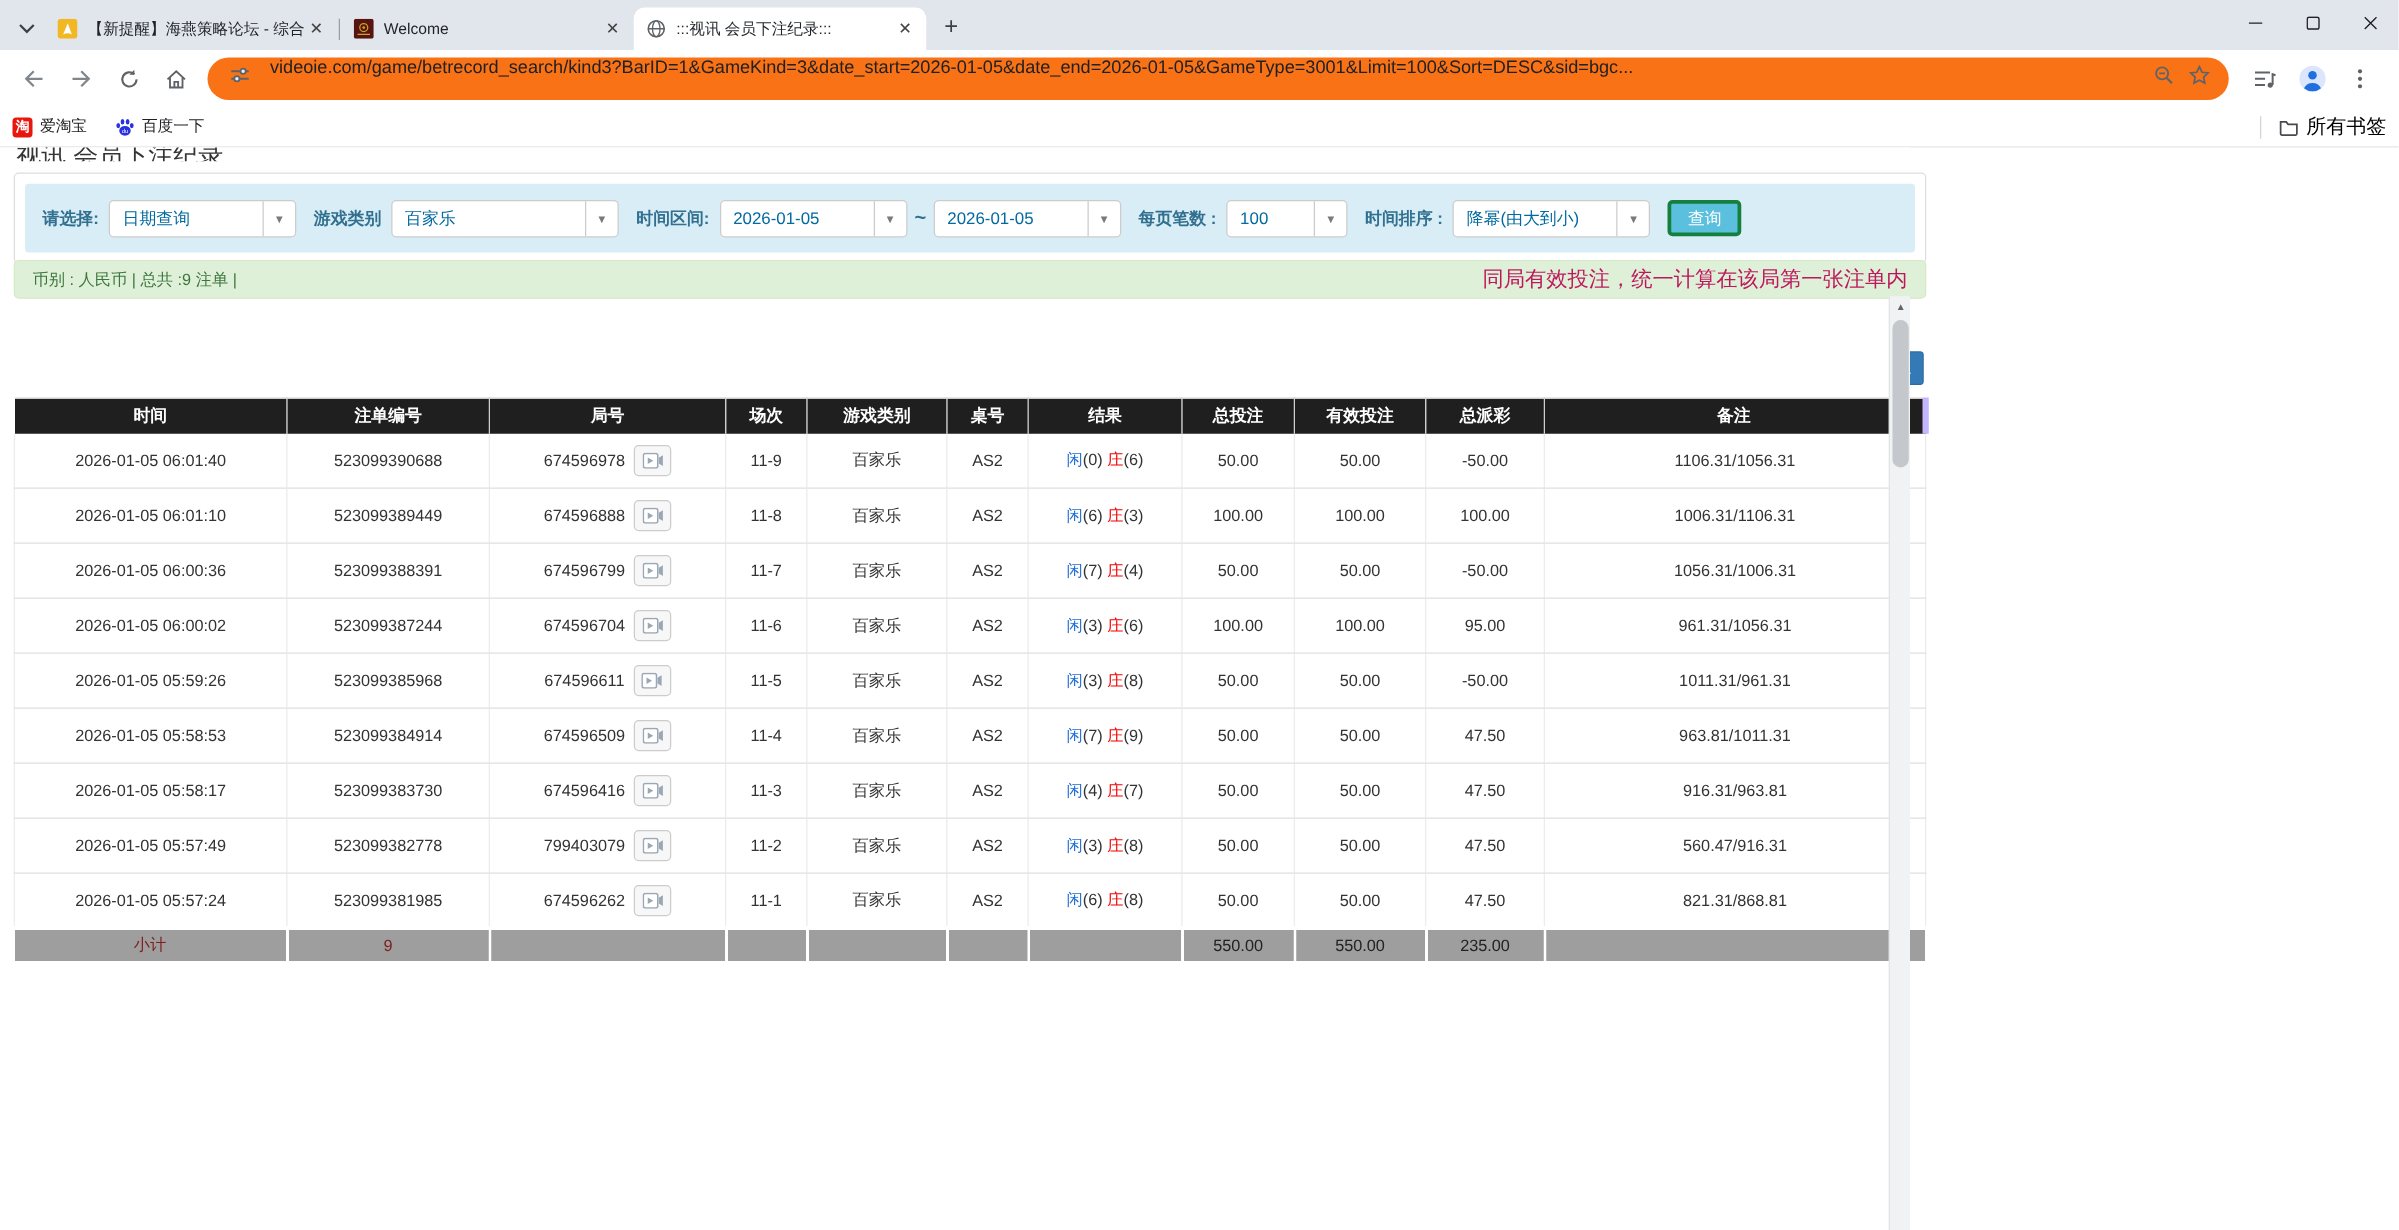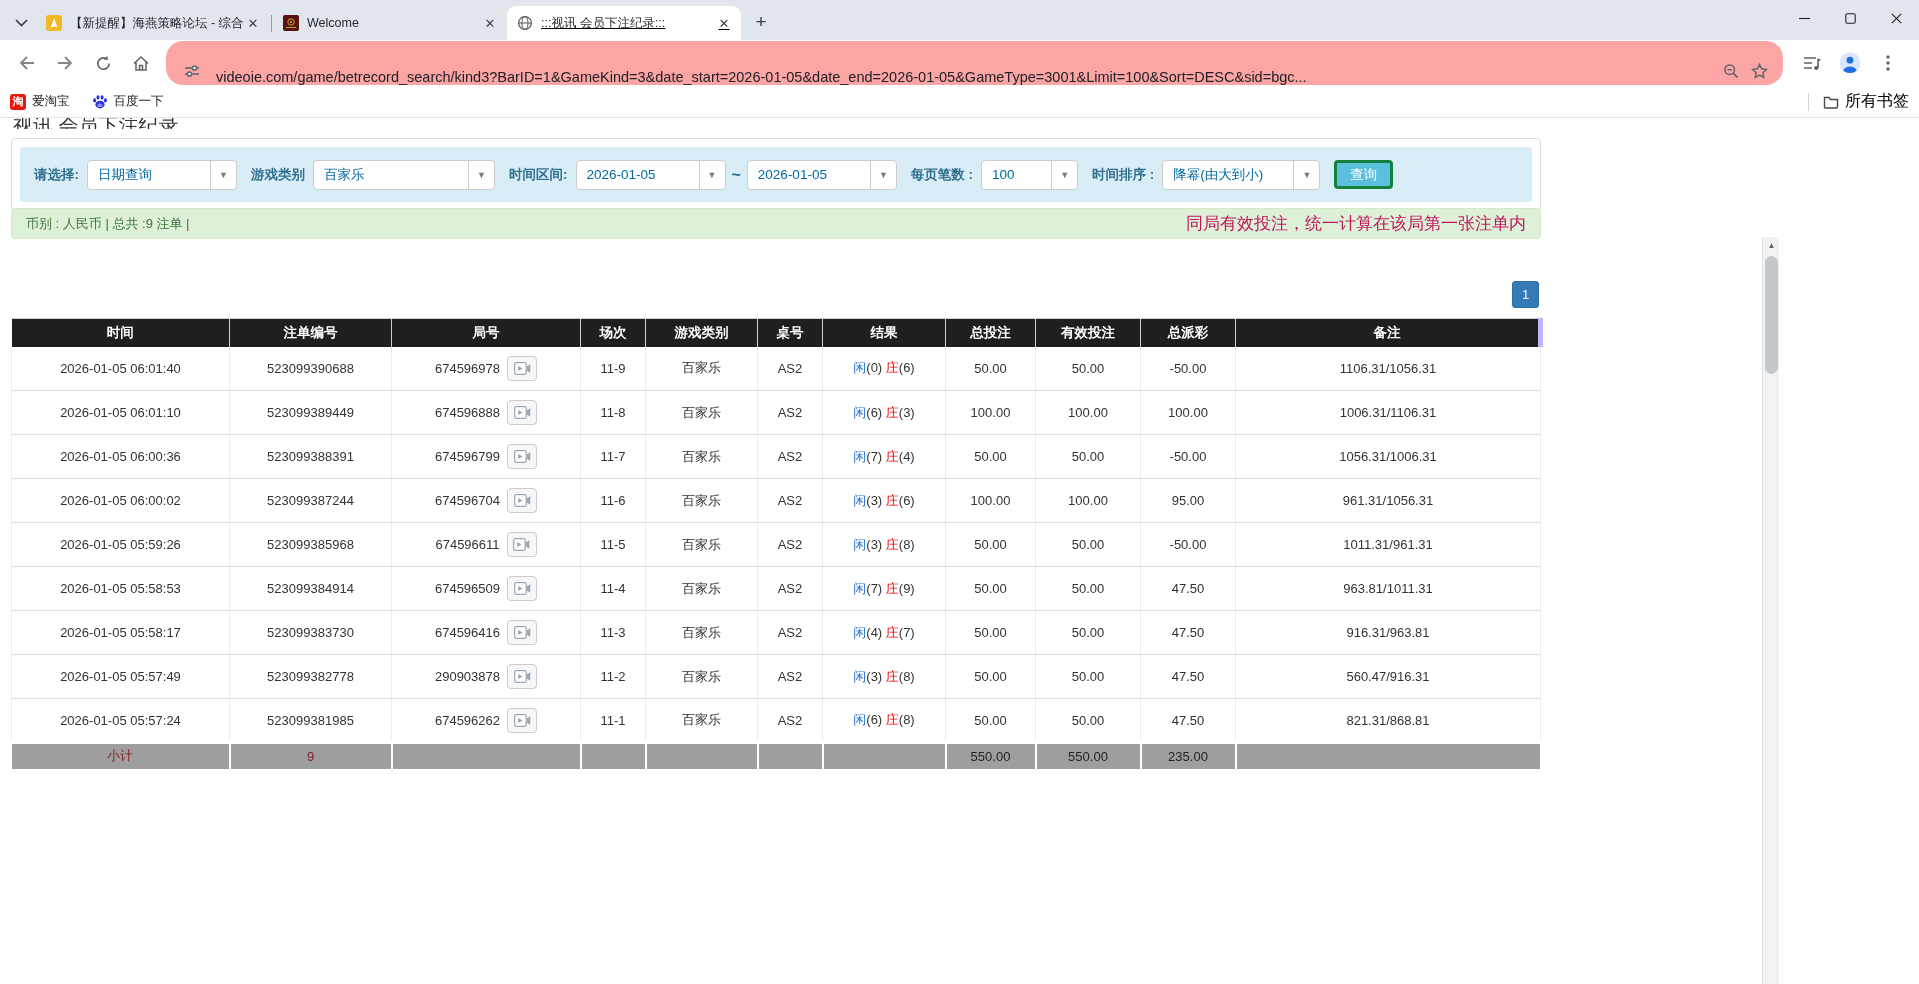--- a/index.html
+++ b/index.html
@@ -3,46 +3,46 @@
 <meta charset="utf-8">
 <style>
   * { margin:0; padding:0; box-sizing:border-box; }
   html,body { width:1919px; height:984px; overflow:hidden;
     font-family:"Liberation Sans","DejaVu Sans",sans-serif; background:#fff; }
 
   
   .tabstrip { height:40px; background:#e1e5ec; display:flex; align-items:flex-end; position:relative; }
   .tab-search { width:30px; height:34px; display:flex; align-items:center; justify-content:center; margin-left:6px; cursor:pointer; }
   .tab { width:234px; height:34px; display:flex; align-items:center; padding:0 8px 0 10px; border-radius:9px 9px 0 0; position:relative; cursor:pointer; }
-  .tab.active { background:#fff;text-decoration:underline; }
+  .tab.active { background:#fff; }
   .tab .fav { width:16px; height:16px; flex:0 0 16px; margin-right:8px; }
   .tab .tab-title { flex:1; font-size:12.5px; color:#1f2328; white-space:nowrap; overflow:hidden; }
   .tab .tab-close { width:18px; height:18px; display:flex; align-items:center; justify-content:center; border-radius:50%; color:#444; font-size:13px; cursor:pointer; }
   .tab-sep { width:1px; height:17px; background:#9aa0a6; margin:0 1px 8px 1px; }
   .newtab-btn { width:28px; height:28px; margin:0 0 4px 6px; display:flex; align-items:center; justify-content:center; font-size:19px; color:#3c4043; border-radius:50%; cursor:pointer; }
   .win-controls { position:absolute; right:0; top:0; height:40px; display:flex; }
   .win-btn { width:46px; height:36px; display:flex; align-items:center; justify-content:center; color:#202124; cursor:pointer; }
 
   .toolbar { height:46px; background:#fff; display:flex; align-items:center; padding:0 8px; }
   .nav-ic { width:34px; height:34px; display:flex; align-items:center; justify-content:center; border-radius:50%; margin:0 2px; cursor:pointer; }
-  .urlbar { flex:1; height:44px; background:#fca5a5; border-radius:17px; display:flex; align-items:flex-end; padding:0 10px 0 12px; margin:0 10px 0 6px; }
+  .urlbar { flex:1; height:34px; background:#f97316; border-radius:17px; display:flex; align-items:flex-start; padding:0 10px 0 12px; margin:0 10px 0 6px; }
   .urlbar .url-text { flex:1; font-size:14.5px; color:#202124; white-space:nowrap; overflow:hidden; margin-left:10px; }
   .url-ic { width:28px; height:28px; display:flex; align-items:center; justify-content:center; border-radius:50%; cursor:pointer; flex:0 0 28px; }
   .toolbar-right { display:flex; align-items:center; margin-right:4px; }
 
   .bookmarksbar { height:32px; background:#fff; display:flex; align-items:center; padding:0 10px; border-bottom:1px solid #e4e6ea; }
   .bm-item { display:flex; align-items:center; margin-right:22px; cursor:pointer; }
   .bm-item .bm-ic { width:16px; height:16px; margin-right:6px; }
   .bm-item .bm-label { font-size:12.5px; color:#202124; }
   .bm-right { margin-left:auto; display:flex; align-items:center; }
   .bm-divider { width:1px; height:18px; background:#d0d3d8; margin-right:14px; }
   .tao-ic { width:16px; height:16px; background:#e8160c; border-radius:3px; color:#fff; font-size:11px; font-weight:bold; display:flex; align-items:center; justify-content:center; }
 
   
-  .page { position:relative; width:1779px; height:866px; background:#fff; }
+  .page { position:relative; width:1528px; height:866px; background:#fff; }
   .page-title-clip { height:11px; overflow:hidden; padding-left:13px; }
   .page-title-clip .page-title { font-size:20px; color:#333; margin-top:-14px; display:inline-block; white-space:nowrap; }
 
   .filter-panel { position:absolute; left:11px; top:20px; width:1530px; height:73px; background:#fff; border:1px solid #ddd; border-radius:4px; padding:8px; }
   .filter-bar { width:100%; height:100%; background:#d9edf7; border-radius:3px; display:flex; align-items:center; padding:0 14px; }
   .f-label { font-size:13.5px; font-weight:bold; color:#31708f; margin:0 8px 0 14px; white-space:nowrap; }
   .f-label:first-child { margin-left:0; }
   .sel { height:30px; background:#fff; border:1px solid #ccc; border-radius:4px; display:flex; align-items:stretch; cursor:pointer; }
   .sel .sel-val { display:flex; align-items:center; padding:0 10px; font-size:13.5px; color:#0369a1; flex:1; white-space:nowrap; overflow:hidden; }
   .sel .sel-caret { width:26px; border-left:1px solid #ccc; display:flex; align-items:center; justify-content:center; color:#7a7a7a; font-size:9px; }
@@ -480,21 +480,21 @@
           <td><span class="blue">闲</span><span>(4) </span><span class="red">庄</span><span>(7)</span></td>
           <td class="blue">50.00</td>
           <td>50.00</td>
           <td>47.50</td>
           <td>916.31/963.81</td>
         </tr>
         <tr class="data-row">
           <td>2026-01-05 05:57:49</td>
           <td>523099382778</td>
           <td><span class="round-wrap">
-              <span>290903878</span>
+              <span>799403079</span>
               <span class="video-btn">
                 <svg width="17" height="13" viewBox="0 0 17 13">
                   <rect x="0.7" y="0.7" width="11.5" height="11.6" rx="1.6" fill="#fff" stroke="#9aa7b5" stroke-width="1.2"></rect>
                   <path d="M13 4.2l3.3-2v8.6l-3.3-2z" fill="#9aa7b5"></path>
                   <path d="M4.2 3.9l4.4 2.6-4.4 2.6z" fill="#9aa7b5"></path>
                 </svg>
               </span>
             </span></td>
           <td>11-2</td>
           <td>百家乐</td>

